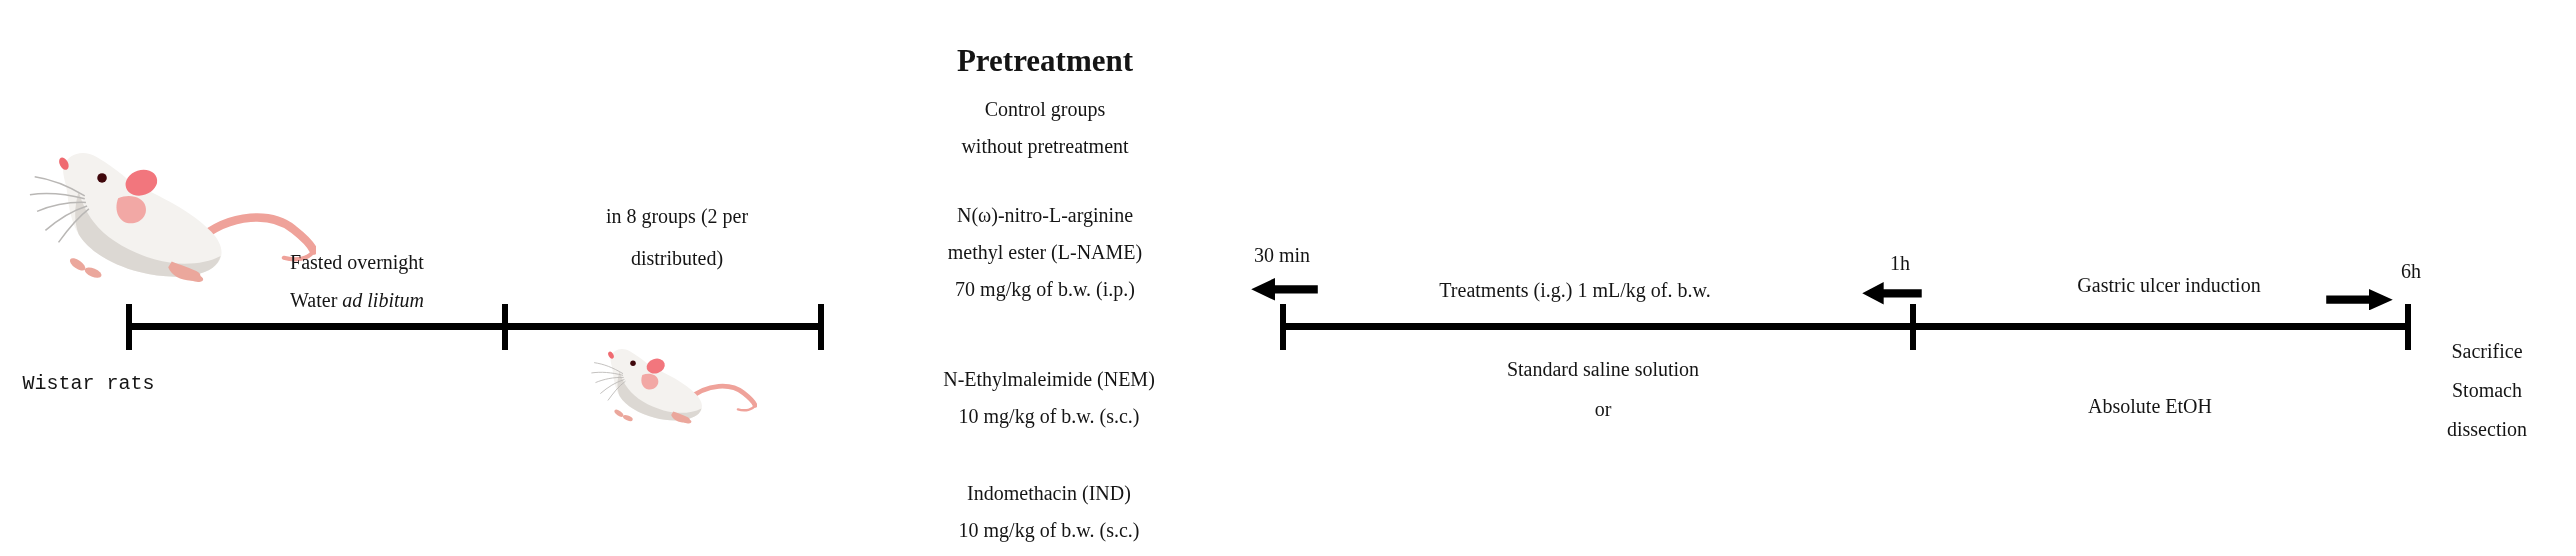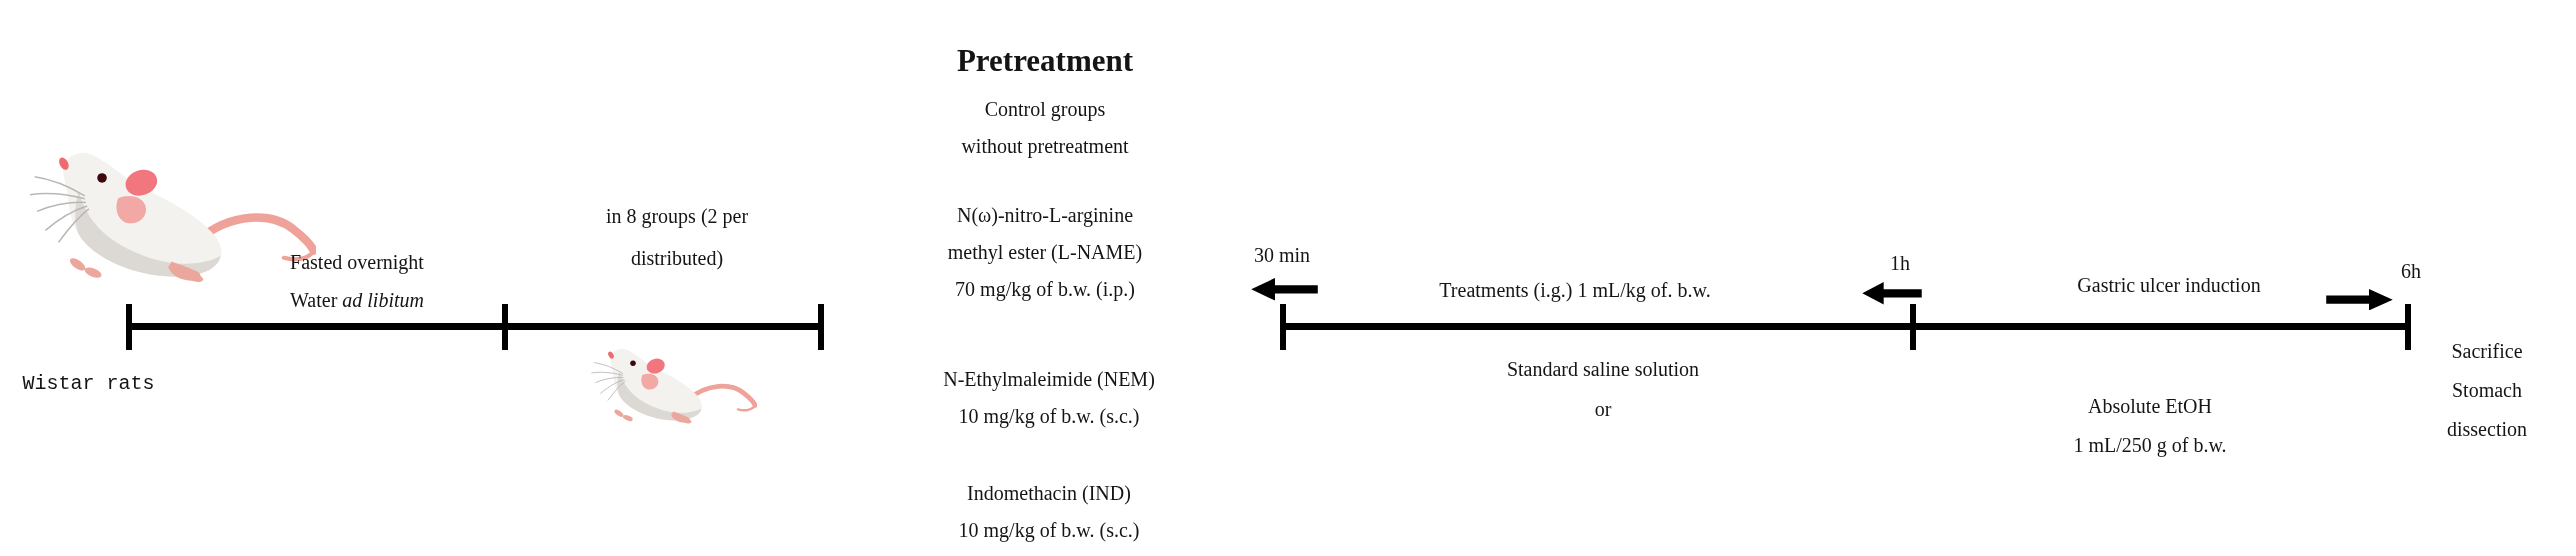--- a/index.html
+++ b/index.html
@@ -139,21 +139,20 @@
   <div class="lbl" style="left:1900px;top:245px;">
     <span>1h</span>
   </div>
 
   <div class="lbl" style="left:2149px;top:267px;margin-left:20px;">
     <span>Gastric ulcer induction</span>
   </div>
 
   <div class="lbl lh65" style="left:2150px;top:347px;margin-top:40px;">
     <div>Absolute EtOH</div>
-    <div>1 mL/250 g of b.w.</div>
   </div>
 
   <div class="lbl" style="left:2411px;top:253px;">
     <span>6h</span>
   </div>
 
   <div class="lbl lh65" style="left:2487px;top:332px;">
     <div>Sacrifice</div>
     <div>Stomach</div>
     <div>dissection</div>

